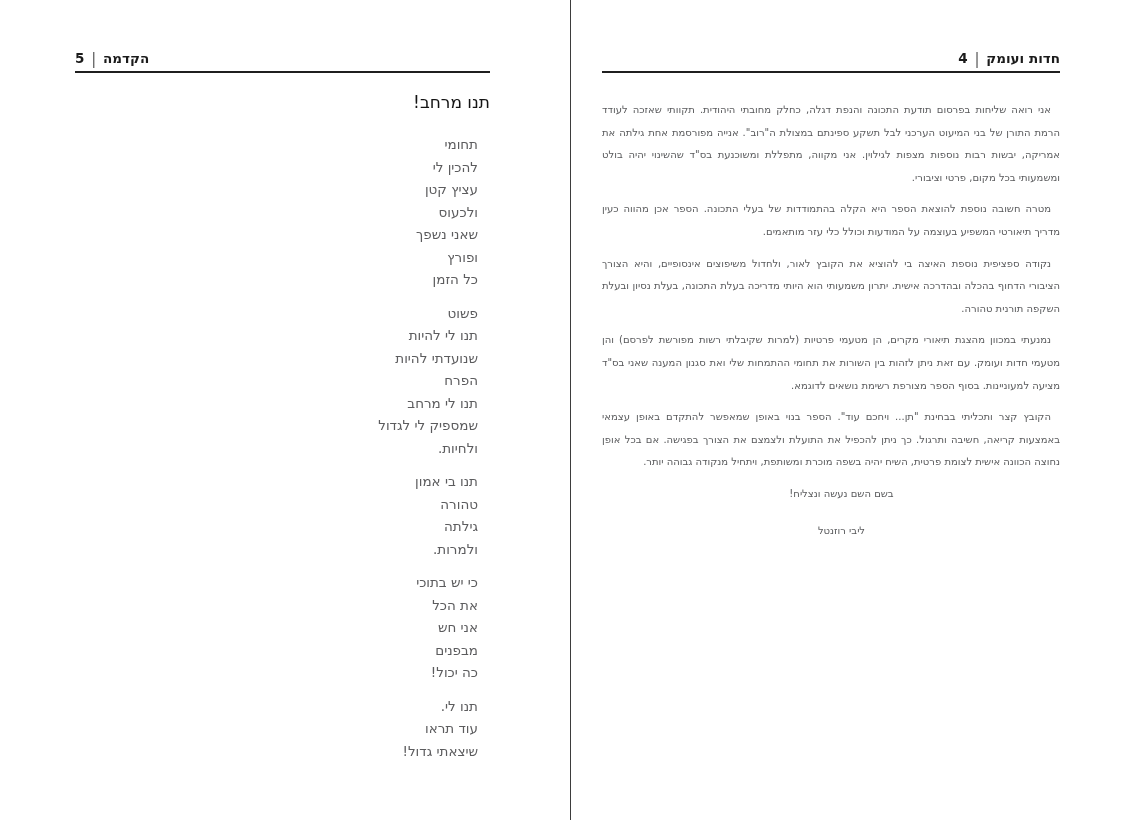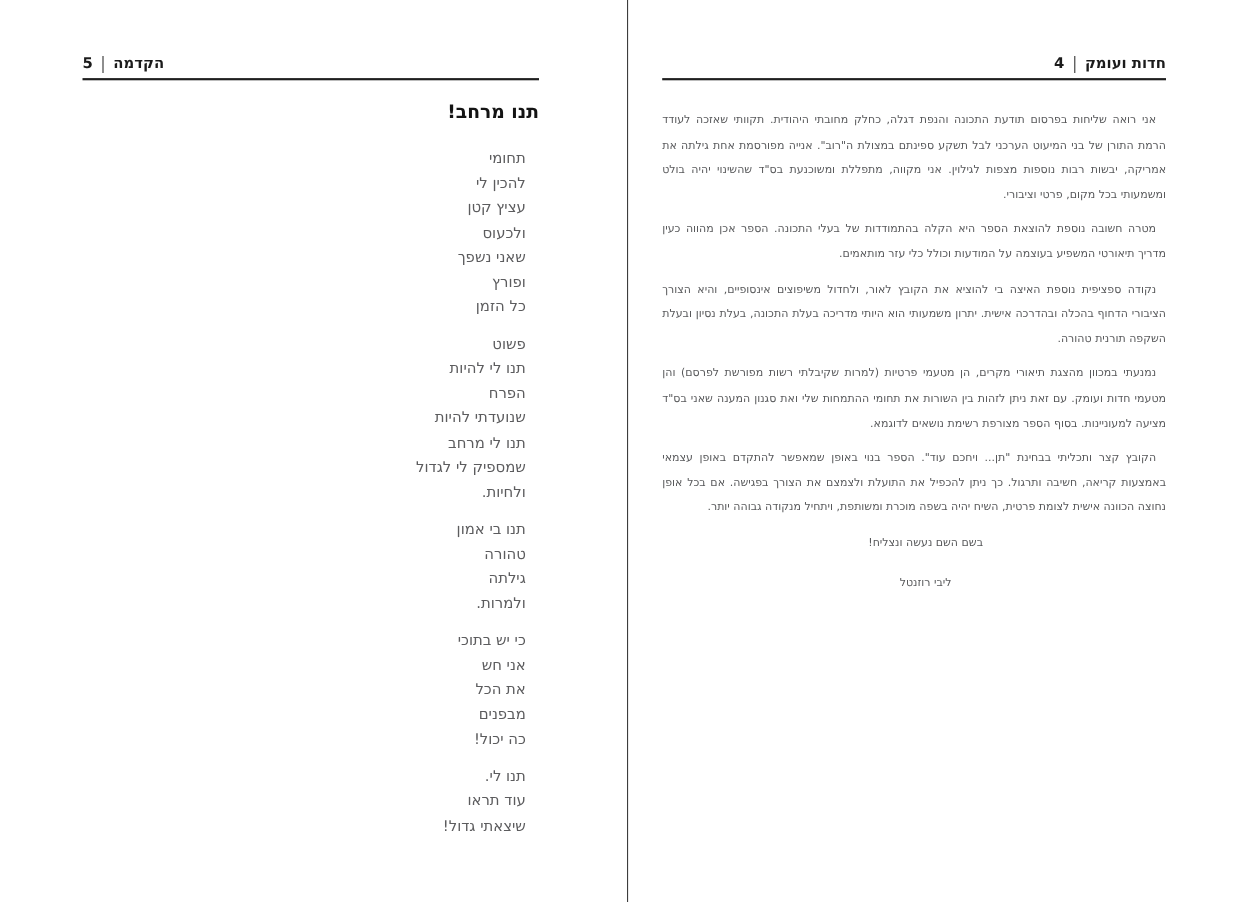--- a/index.html
+++ b/index.html
@@ -23,21 +23,21 @@
   .rule{position:absolute;top:71px;height:2px;background:#1f1f1f;}
   .rule-left{left:75px;width:415px;}
   .rule-right{left:31px;width:458px;}
 
   
   .left-content{
     position:absolute;left:75px;top:92px;width:415px;
     direction:rtl;text-align:right;
   }
   .poem-title{
-    margin:0 0 20px 0;font-size:17px;font-weight:bold;color:#141414;line-height:21px;
+    margin:0 0 20px 0;font-size:17px;font-weight:normal;color:#141414;line-height:21px;
   }
   .poem{padding-right:12px;color:#5c5c5e;font-size:13.5px;line-height:22.5px;}
   .stanza{margin:0 0 11px 0;}
   .poem-line{white-space:nowrap;}
 
   
   .body-content{
     position:absolute;left:31px;top:99px;width:458px;
     direction:rtl;color:#58595b;font-size:10px;line-height:22.6px;
   }
@@ -68,36 +68,36 @@
           <div class="poem-line">להכין לי</div>
           <div class="poem-line">עציץ קטן</div>
           <div class="poem-line">ולכעוס</div>
           <div class="poem-line">שאני נשפך</div>
           <div class="poem-line">ופורץ</div>
           <div class="poem-line">כל הזמן</div>
         </div>
         <div class="stanza">
           <div class="poem-line">פשוט</div>
           <div class="poem-line">תנו לי להיות</div>
+          <div class="poem-line">שנועדתי להיות</div>
           <div class="poem-line">הפרח</div>
-          <div class="poem-line">שנועדתי להיות</div>
           <div class="poem-line">תנו לי מרחב</div>
           <div class="poem-line">שמספיק לי לגדול</div>
           <div class="poem-line">ולחיות.</div>
         </div>
         <div class="stanza">
           <div class="poem-line">תנו בי אמון</div>
           <div class="poem-line">טהורה</div>
           <div class="poem-line">גילתה</div>
           <div class="poem-line">ולמרות.</div>
         </div>
         <div class="stanza">
           <div class="poem-line">כי יש בתוכי</div>
+          <div class="poem-line">את הכל</div>
           <div class="poem-line">אני חש</div>
-          <div class="poem-line">את הכל</div>
           <div class="poem-line">מבפנים</div>
           <div class="poem-line">כה יכול!</div>
         </div>
         <div class="stanza">
           <div class="poem-line">תנו לי.</div>
           <div class="poem-line">עוד תראו</div>
           <div class="poem-line">שיצאתי גדול!</div>
         </div>
       </div>
     </div>

